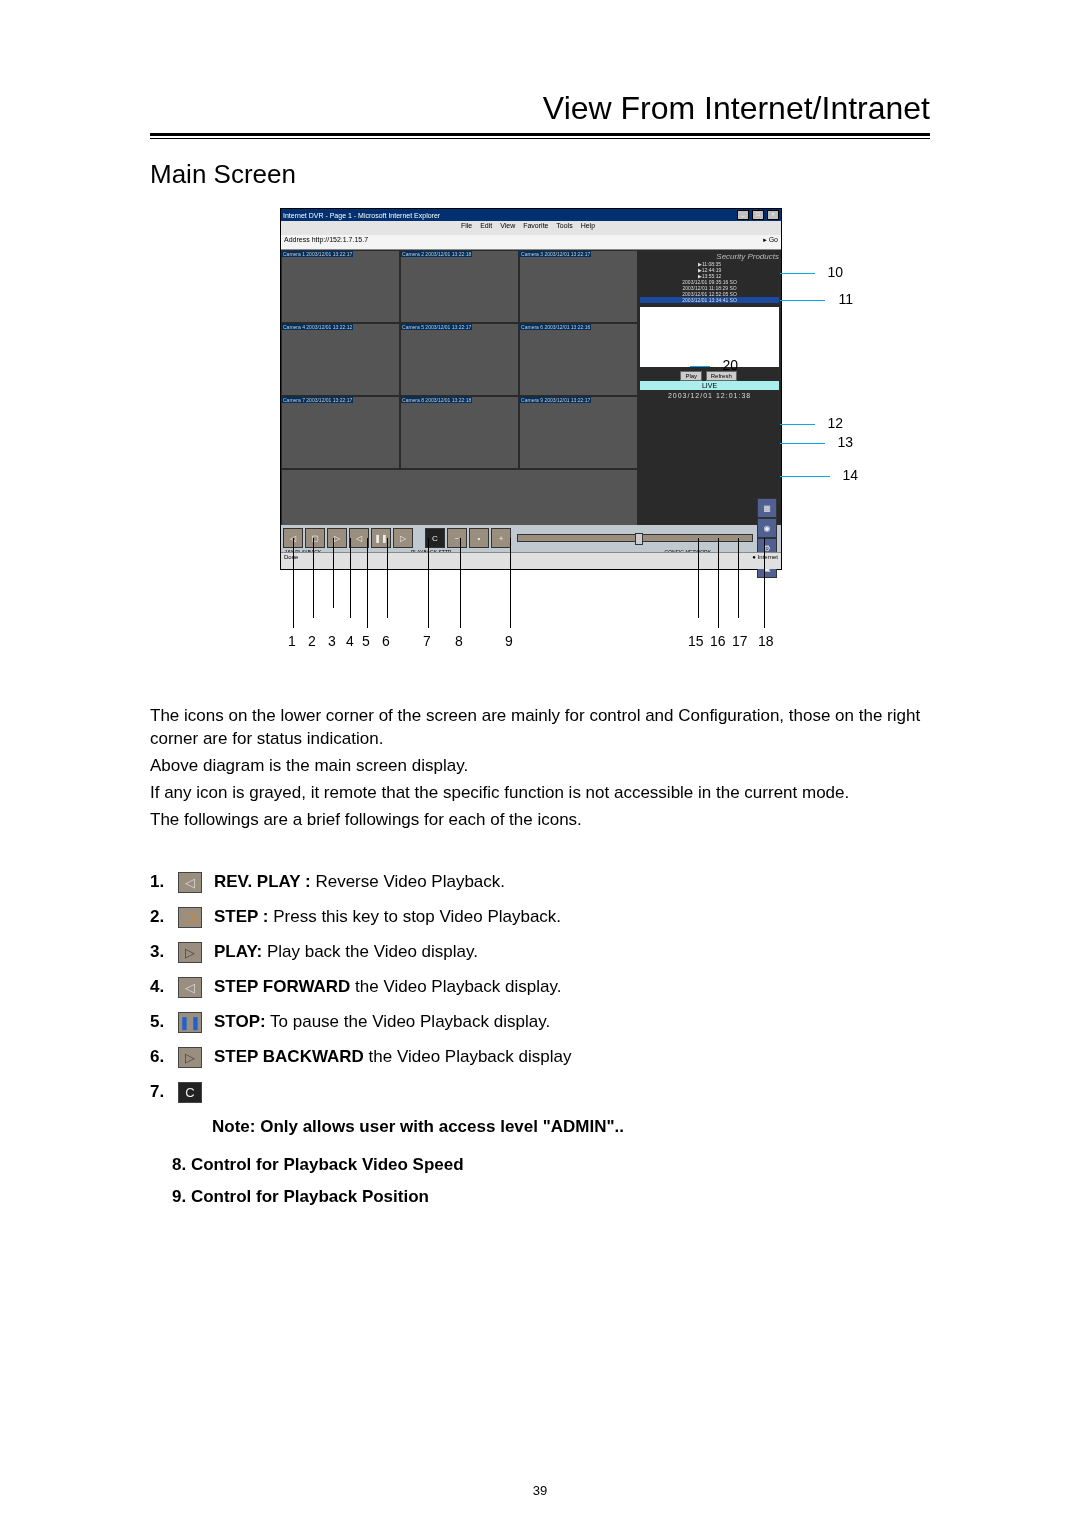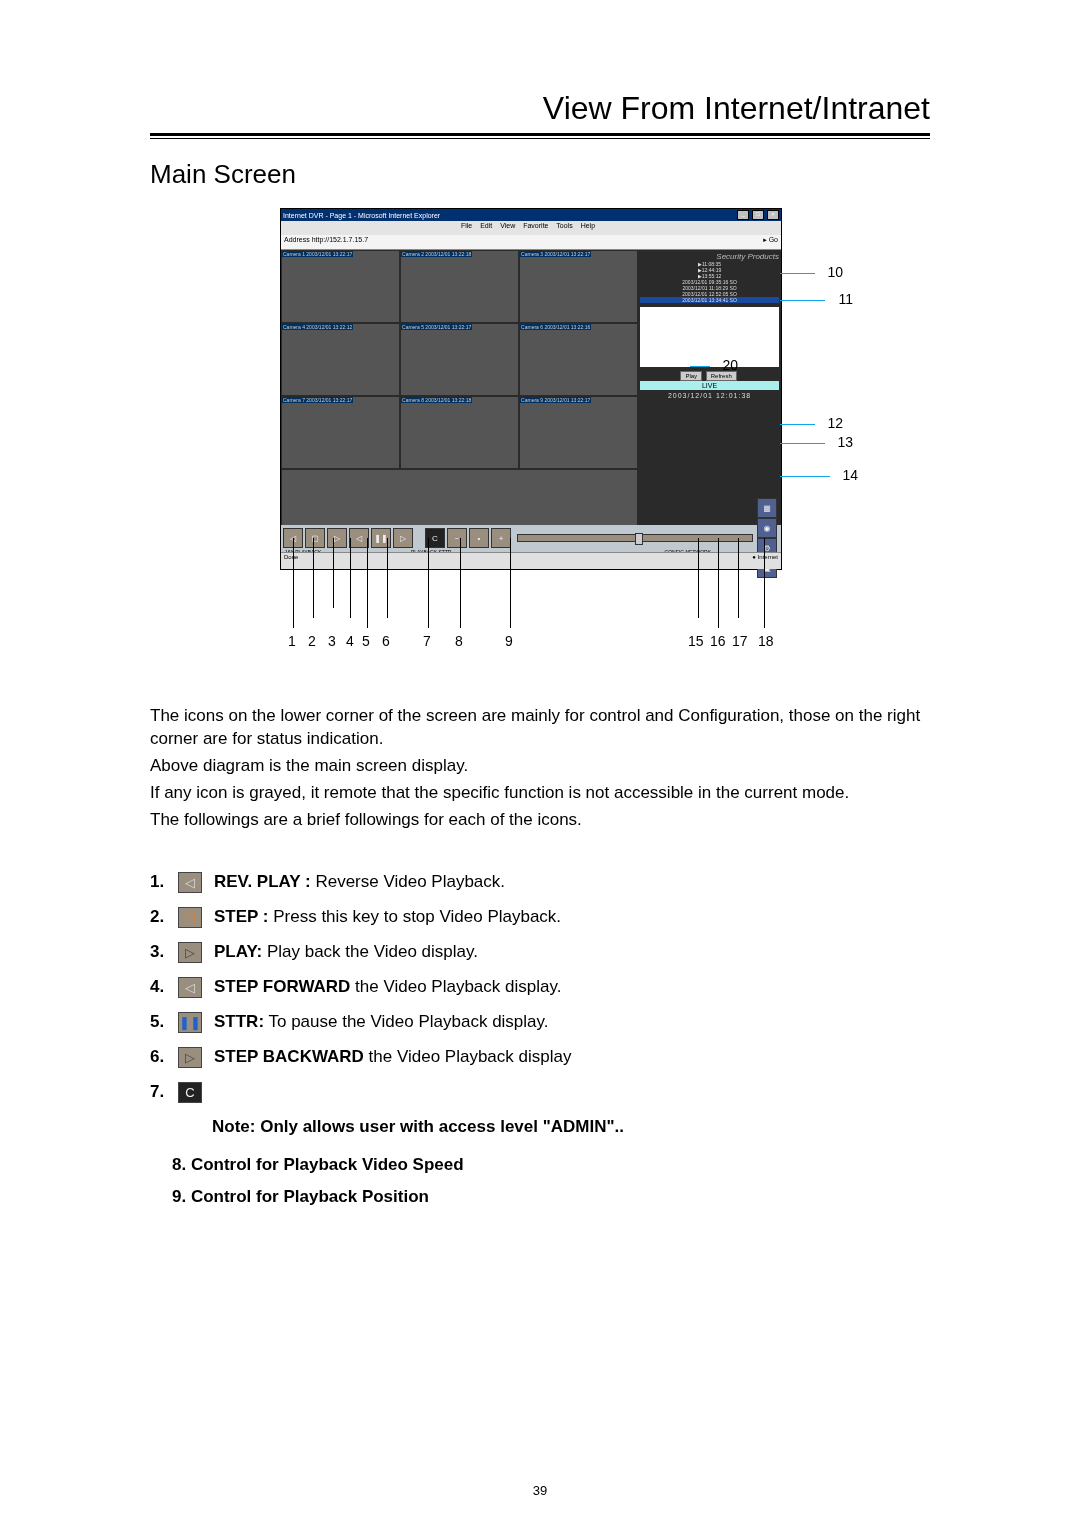--- a/index.html
+++ b/index.html
@@ -422,21 +422,21 @@
         <span class="desc"><b>PLAY:</b> Play back the Video display.</span>
       </div>
       <div class="row">
         <span class="n">4.</span>
         <span class="icon" style="background:#9a8f7f;color:#dcdcdc">◁</span>
         <span class="desc"><b>STEP FORWARD</b> the Video Playback display.</span>
       </div>
       <div class="row">
         <span class="n">5.</span>
         <span class="icon" style="background:#9a8f7f;color:#2060d0">❚❚</span>
-        <span class="desc"><b>STTR:</b> To pause the Video Playback display.</span>
+        <span class="desc"><b>STOP:</b> To pause the Video Playback display.</span>
       </div>
       <div class="row">
         <span class="n">6.</span>
         <span class="icon" style="background:#9a8f7f;color:#444">▷</span>
         <span class="desc"><b>STEP BACKWARD</b> the Video Playback display</span>
       </div>
       <div class="row">
         <span class="n">7.</span>
         <span class="icon" style="background:#222;color:#eee">C</span>
       </div>

